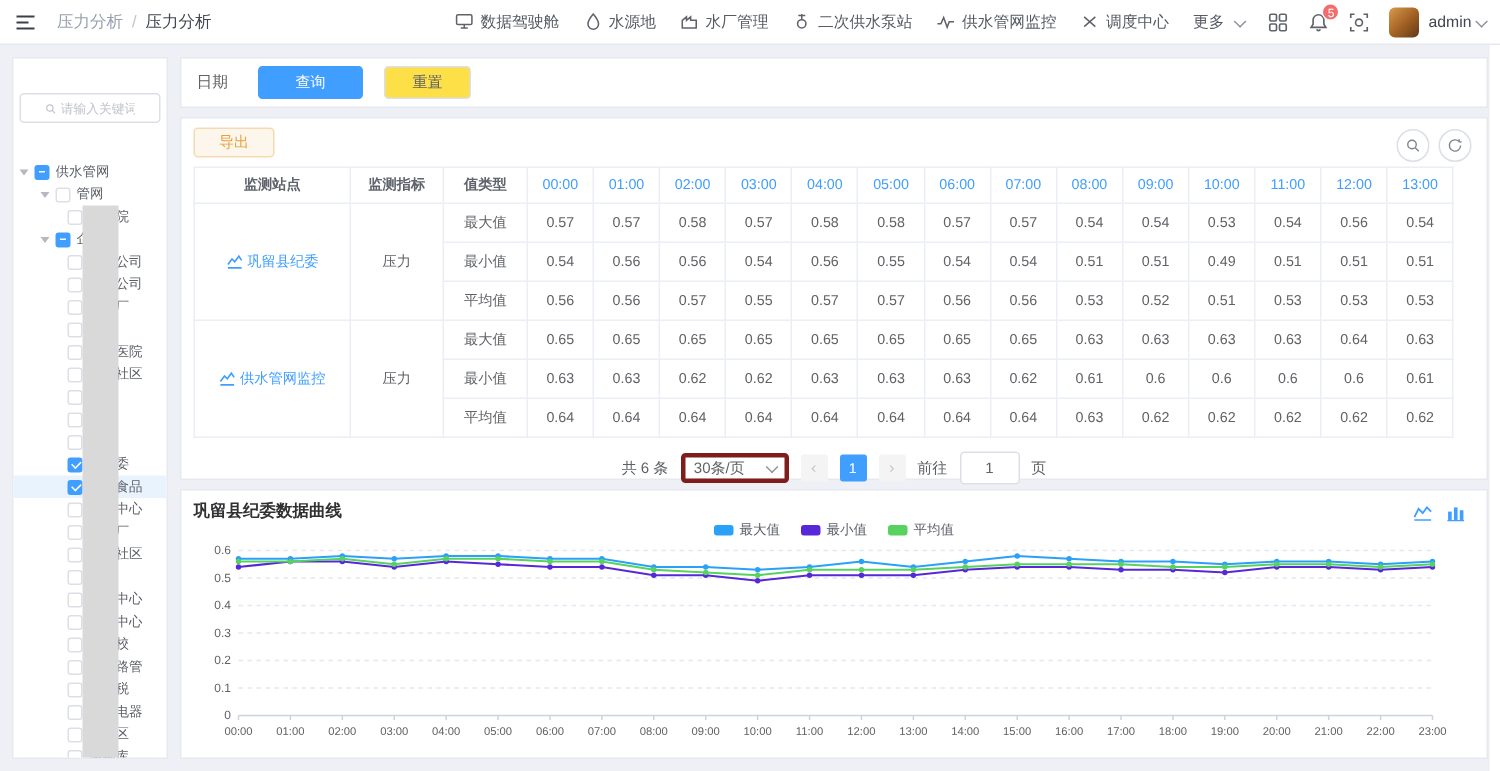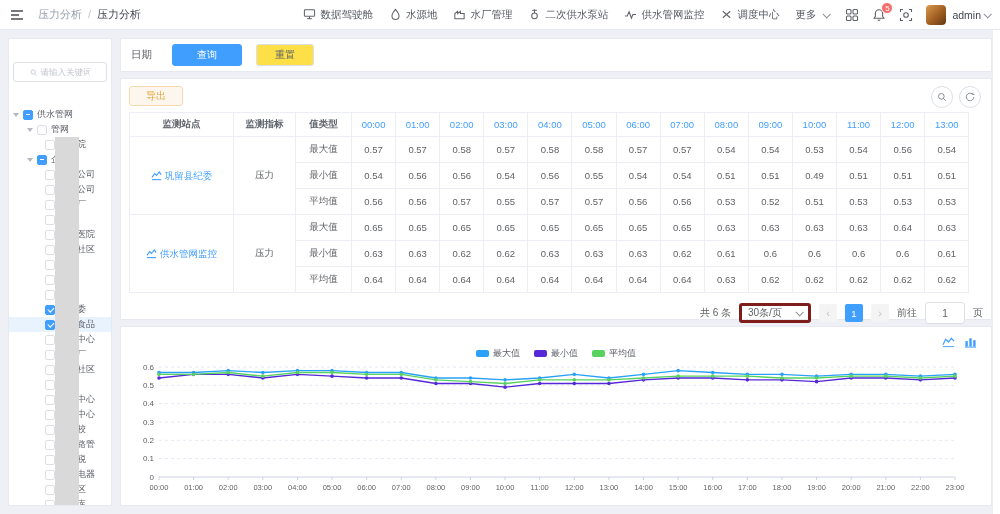--- a/index.html
+++ b/index.html
@@ -51,21 +51,21 @@
   .tool-circles{position:absolute;right:10px;top:7px;display:flex;gap:6px}
   .circle-btn{width:20px;height:20px;border:1px solid #dcdfe6;border-radius:50%;display:flex;align-items:center;justify-content:center;cursor:pointer;background:#fff}
   table.data{width:98.4%;border-collapse:collapse;table-layout:fixed;margin-top:6px;font-size:9.5px;color:#606266}
   table.data th,table.data td{border:1px solid #ebeef5;text-align:center;padding:0;height:25px;overflow:hidden}
   table.data th{font-weight:bold;color:#5f646c;height:23px}
   table.data th.time{color:#409eff;font-weight:normal}
   td.station-cell{color:#409eff}
   .sname{display:inline-block;max-width:60px;vertical-align:middle;line-height:1.2;word-break:break-all}
   .trend{display:inline-block;vertical-align:middle;margin-right:3px}
   
-  .pagination{display:flex;align-items:center;justify-content:flex-end;gap:8px;margin-top:9px;font-size:10px;color:#606266}
+  .pagination{display:flex;align-items:center;justify-content:center;gap:8px;margin-top:9px;font-size:10px;color:#606266}
   .page-select{width:72px;height:20px;border:3px solid #7f1d1d;border-radius:3px;display:flex;align-items:center;justify-content:space-between;padding:0 6px;box-sizing:border-box;color:#606266;cursor:pointer}
   .pg-btn{width:18px;height:18px;border-radius:2px;background:#f4f4f5;color:#c0c4cc;display:flex;align-items:center;justify-content:center;font-size:11px;cursor:pointer}
   .pg-cur{background:#409eff;color:#fff;font-size:9.5px}
   .goto-input{width:34px;height:18px;border:1px solid #dcdfe6;border-radius:3px;text-align:center;font-size:10px;color:#606266;outline:0}
   
   .chart-card{position:absolute;left:120px;top:326px;width:872px;height:180px;background:#fff;border:1px solid #e6e9ef;box-sizing:border-box;padding:6px 8px}
   .chart-title{font-size:11px;font-weight:bold;color:#303133}
   .chart-legend{position:absolute;top:20px;left:0;right:0;display:flex;justify-content:center;gap:14px;font-size:9px;color:#5a5e66}
   .legend-item{display:flex;align-items:center;gap:4px;cursor:pointer}
   .lg-marker{display:inline-block;width:13px;height:7px;border-radius:2px}
@@ -460,20 +460,21 @@
     <span class="pg-btn">‹</span>
     <span class="pg-btn pg-cur">1</span>
     <span class="pg-btn">›</span>
     <span>前往</span>
     <input class="goto-input" value="1" style="">
     <span>页</span>
   </div>
 </div>
 
 <div class="chart-card">
+  <div class="chart-title">巩留县纪委数据曲线</div>
   <div class="chart-legend" id="chart-legend">
       <span class="legend-item">
         <span class="lg-marker" style="background:#2aa1f8"></span>
         <span>最大值</span>
       </span>
       <span class="legend-item">
         <span class="lg-marker" style="background:#5628d8"></span>
         <span>最小值</span>
       </span>
       <span class="legend-item">

